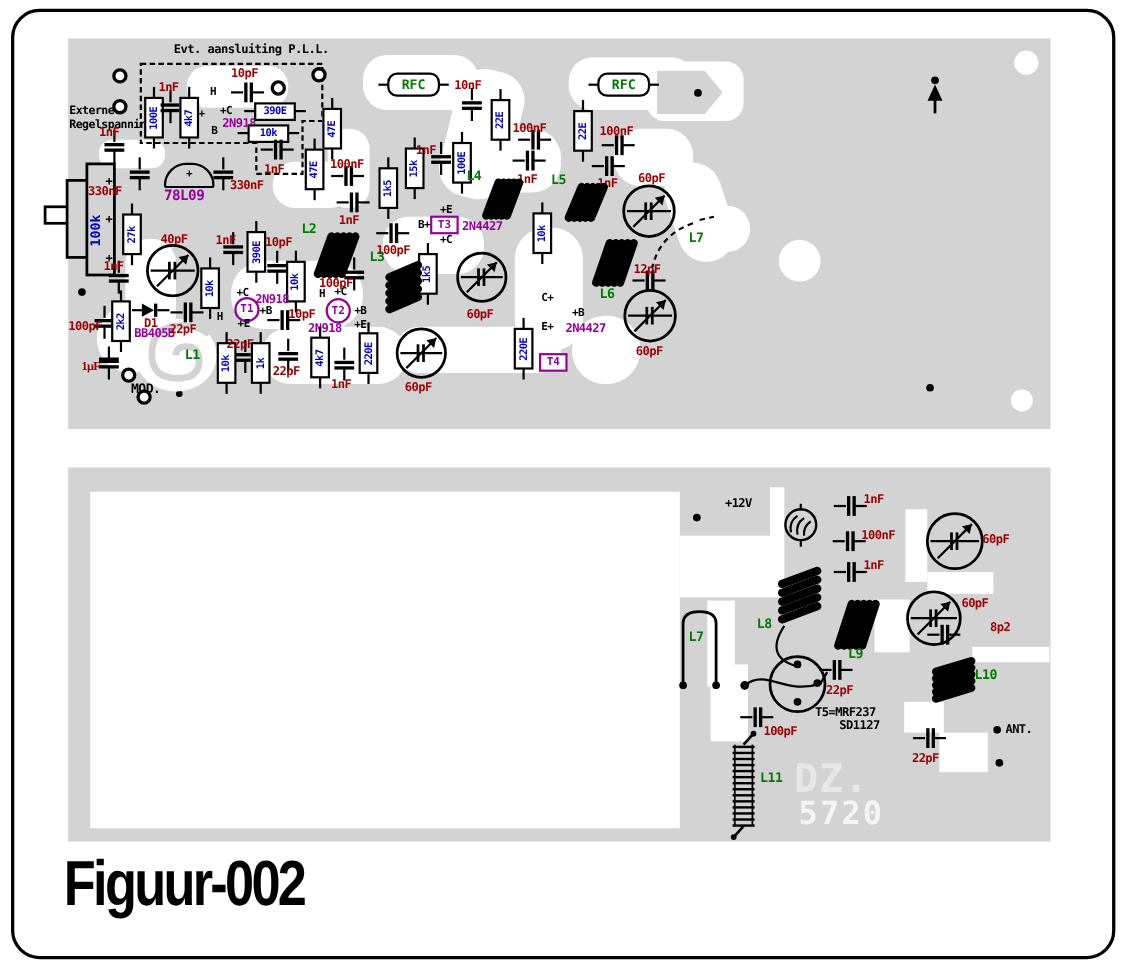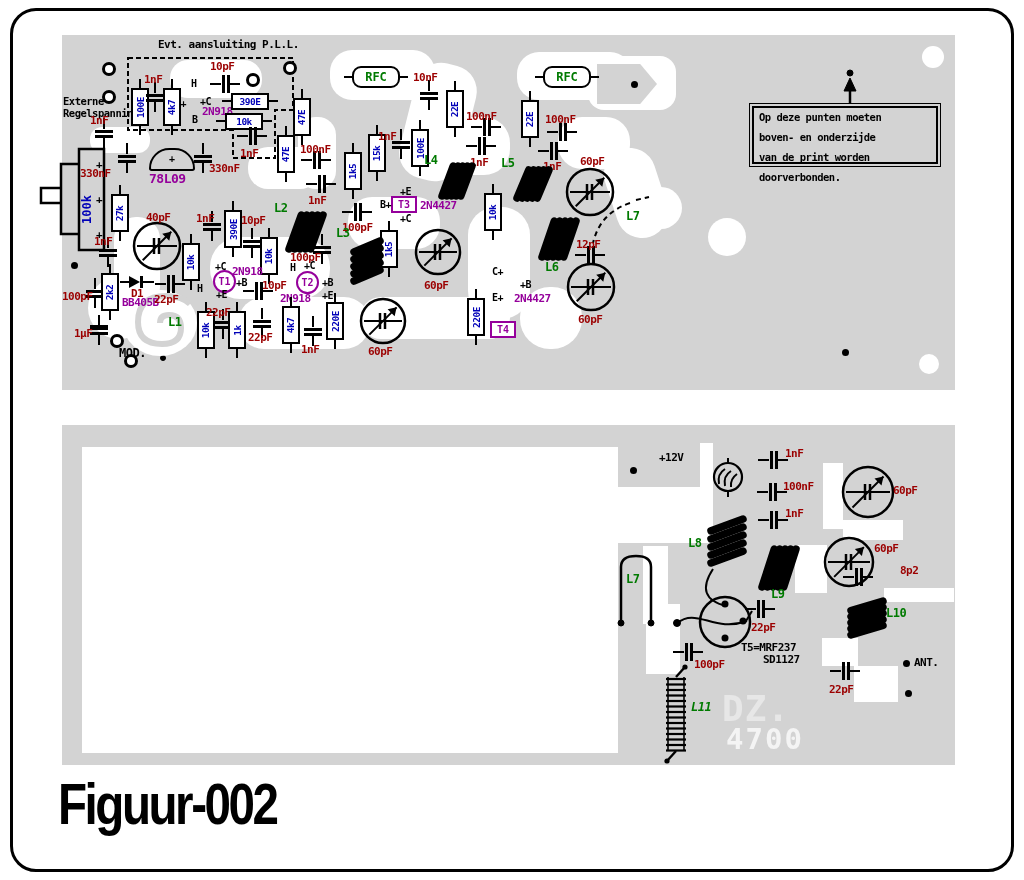--- a/index.html
+++ b/index.html
@@ -102,26 +102,20 @@
     <div class="tr" style="left:792px;top:241px;width:44px;height:36px"></div>
   </div>
 
   <svg class="cmp" style="left:0;top:0" width="1024" height="880" pointer-events="none">
     <path d="M128,58 L293,58 L293,110 L275,110 L275,158 L233,158 L233,130 L128,130 Z" fill="none" stroke="#000" stroke-width="2" stroke-dasharray="5,3"></path>
   </svg>
   <div id="pll-caption">Evt. aansluiting P.L.L.</div>
   <div id="ext1">Externe</div>
   <div id="ext2">Regelspanning</div>
 
-  <div id="note" style="background:#d3d3d3">
-    <div class="nt">Op deze punten moeten</div>
-    <div class="nt">boven- en onderzijde</div>
-    <div class="nt">van de print worden</div>
-    <div class="nt">doorverbonden.</div>
-  </div>
 
   <svg class="cmp" style="left:0;top:0" width="1024" height="880">
     <g stroke="#000" fill="#000">
       <line x1="850" y1="103" x2="850" y2="88" stroke-width="2.5"></line>
       <polygon points="844,91 856,91 850,78"></polygon>
       <circle cx="850" cy="73" r="3"></circle>
       <path d="M636,200 l13,-3" fill="none" stroke-width="2" stroke-dasharray="5,4"></path>
       <path d="M630,203 Q600,213 593,243" fill="none" stroke-width="2" stroke-dasharray="5,4"></path>
       <line x1="163" y1="309" x2="163" y2="357" stroke-width="2"></line>
       <circle cx="163" cy="308" r="2.5"></circle>
@@ -511,21 +505,21 @@
         <i class="la"></i>
         <i class="lbp"></i>
       </div>
       <div class="lb lr" style="left: 154px; top: 293px; position: absolute;">22pF</div>
       <div class="cap v el" style="left: 83px; top: 320px; position: absolute;">
         <i class="pa"></i>
         <i class="pb"></i>
         <i class="la"></i>
         <i class="lbp"></i>
       </div>
-      <div class="lb lr" style="left: 74px; top: 327px; position: absolute;">1µF</div>
+      <div class="lb lr" style="left: 74px; top: 327px; position: absolute; font-family: Liberation Serif, serif;">1µF</div>
       <div class="lb lK" style="font-size: 12px; left: 94px; top: 346px; position: absolute; margin-left: 25px;">MOD.</div>
       <div class="pad" style="left: 110px; top: 334px; position: absolute;"></div>
       <div class="pad" style="left: 124px; top: 354px; position: absolute;"></div>
       <div class="lb lg" style="font-size: 12px; left: 168px; top: 315px; position: absolute;">L1</div>
       <div class="res resv" style="left: 197px; top: 311px; position: absolute;">
         <span>10k</span>
       </div>
       <div class="cap v" style="left: 207px; top: 314px; position: absolute;">
         <i class="pa"></i>
         <i class="pb"></i>
@@ -593,21 +587,21 @@
         <i class="lbp"></i>
       </div>
       <div class="lb lr" style="left: 785px; top: 507px; position: absolute;">1nF</div>
       <svg class="cmp" width="40" height="54" style="left: 707px; top: 514px; position: absolute;">
         <line x1="4" y1="16.880000000000003" x2="36" y2="5" stroke="#000" stroke-width="7.5" stroke-linecap="round"></line>
         <line x1="4" y1="24.91" x2="36" y2="13.03" stroke="#000" stroke-width="7.5" stroke-linecap="round"></line>
         <line x1="4" y1="32.94" x2="36" y2="21.06" stroke="#000" stroke-width="7.5" stroke-linecap="round"></line>
         <line x1="4" y1="40.97" x2="36" y2="29.089999999999996" stroke="#000" stroke-width="7.5" stroke-linecap="round"></line>
         <line x1="4" y1="49" x2="36" y2="37.12" stroke="#000" stroke-width="7.5" stroke-linecap="round"></line>
       </svg>
-      <div class="lb lg" style="font-size: 12px; left: 688px; top: 536px; position: absolute; text-align: right;">L8</div>
+      <div class="lb lg" style="font-size: 12px; left: 688px; top: 560px; position: absolute; text-align: right;">L8</div>
       <svg class="cmp" width="44" height="46" style="left: 757px; top: 545px; position: absolute;">
         <line x1="17.32" y1="4" x2="5" y2="42" stroke="#000" stroke-width="7.5" stroke-linecap="round"></line>
         <line x1="22.740000000000002" y1="4" x2="10.42" y2="42" stroke="#000" stroke-width="7.5" stroke-linecap="round"></line>
         <line x1="28.16" y1="4" x2="15.84" y2="42" stroke="#000" stroke-width="7.5" stroke-linecap="round"></line>
         <line x1="33.58" y1="4" x2="21.259999999999998" y2="42" stroke="#000" stroke-width="7.5" stroke-linecap="round"></line>
         <line x1="39" y1="4" x2="26.68" y2="42" stroke="#000" stroke-width="7.5" stroke-linecap="round"></line>
       </svg>
       <div class="lb lg" style="font-size: 12px; left: 771px; top: 587px; position: absolute;">L9</div>
       <svg class="cmp" width="62" height="62" style="left: 837px; top: 461px; position: absolute;">
         <circle cx="31" cy="31" r="25" fill="none" stroke="#000" stroke-width="2.5"></circle>
@@ -679,30 +673,30 @@
         <line x1="3" y1="57.5" x2="23" y2="57.5" stroke="#000" stroke-width="2.2"></line>
         <line x1="3" y1="63" x2="23" y2="63" stroke="#000" stroke-width="2.2"></line>
         <line x1="3" y1="68.5" x2="23" y2="68.5" stroke="#000" stroke-width="2.2"></line>
         <line x1="3" y1="74" x2="23" y2="74" stroke="#000" stroke-width="2.2"></line>
         <line x1="3" y1="79.5" x2="23" y2="79.5" stroke="#000" stroke-width="2.2"></line>
         <line x1="13" y1="6" x2="22" y2="-4" stroke="#000" stroke-width="2.4"></line>
         <line x1="13" y1="80" x2="4" y2="90" stroke="#000" stroke-width="2.4"></line>
         <circle cx="22" cy="-4" r="2.6" fill="#000"></circle>
         <circle cx="4" cy="90" r="2.6" fill="#000"></circle>
       </svg>
-      <div class="lb lg" style="font-size: 12px; left: 691px; top: 700px; position: absolute; font-style: italic;">L11</div>
+      <div class="lb lg" style="font-size: 12px; left: 691px; top: 700px; position: absolute;">L11</div>
       <div class="cap" style="left: 829px; top: 661px; position: absolute;">
         <i class="pa"></i>
         <i class="pb"></i>
         <i class="la"></i>
         <i class="lbp"></i>
       </div>
       <div class="lb lr" style="left: 829px; top: 683px; position: absolute;">22pF</div>
       <div class="dot" style="width: 7px; height: 7px; left: 902.5px; top: 659.5px; position: absolute;"></div>
       <div class="lb lK" style="font-size: 11px; left: 914px; top: 656px; position: absolute;">ANT.</div>
       <div class="dot" style="width: 7px; height: 7px; left: 904.5px; top: 689.5px; position: absolute;"></div>
       <div class="lb lg" style="font-size: 12px; left: 626px; top: 572px; position: absolute;">L7</div>
     </div>
 
   <div id="wm1">DZ.</div>
-  <div id="wm2">4700</div>
+  <div id="wm2">5720</div>
   <div id="title">Figuur-002</div>
 
 </div>
 </body></html>

